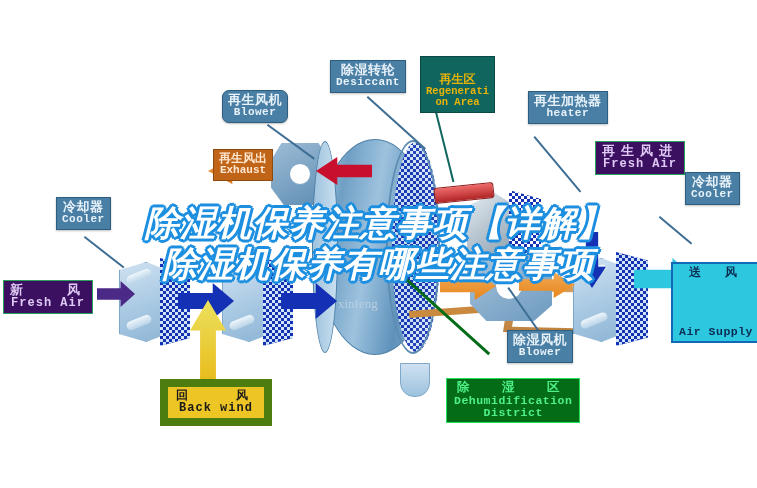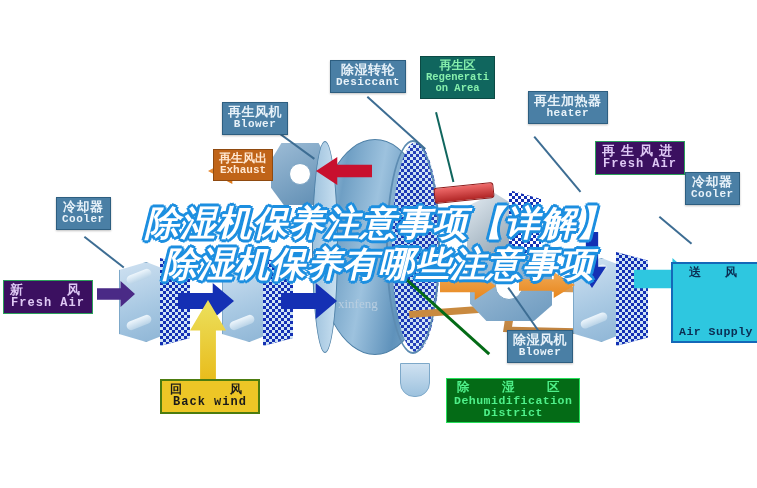--- a/index.html
+++ b/index.html
@@ -45,22 +45,22 @@
     padding: 2px 5px 3px 5px;
     box-shadow: 0 1px 2px rgba(0,0,0,.25);
   }
   .lbl-blue .cn { font-size: 13px; letter-spacing: .5px; }
   .lbl-blue .en { font-size: 11px; letter-spacing: .5px; }
 
   
   .lbl-teal {
     background: #10665e;
     border: 1px solid #0b4a44;
-    color: #86efac;
-    padding: 2px 5px 3px 5px;
+    color: #eab308;
+    padding: 16px 5px 3px 5px;
   }
   .lbl-teal .cn { font-size: 12px; }
   .lbl-teal .en { font-size: 10.5px; }
 
   
   .lbl-purple {
     background: #3b1060;
     border: 1px solid #2ba05a;
     color: #dfc9f5;
     padding: 2px 6px 3px 6px;
@@ -75,21 +75,21 @@
     color: #ffe8d2;
     padding: 2px 5px 3px 5px;
     margin-left: 47px;
   }
   .lbl-orange .cn { font-size: 12px; }
   .lbl-orange .en { font-size: 11px; }
 
   
   .lbl-yellow {
     background: #edc626;
-    border: 2px solid #4d7c0f;
+    border: 8px solid #4d7c0f;
     color: #1a1a1a;
     padding: 2px 8px 3px 8px;
   }
   .lbl-yellow .cn { font-size: 12px; letter-spacing: 8px; }
   .lbl-yellow .en { font-size: 12px; letter-spacing: 1px; }
 
   
   .lbl-green {
     background: #046b16;
     border: 1px solid #25e05a;
@@ -284,21 +284,21 @@
   <div class="leader" style="left:85px; top:236px; width:50px; height:2px; transform:rotate(38deg);"></div>
   <div class="leader" style="left:660px; top:216px; width:42px; height:2px; transform:rotate(40deg);"></div>
   <div class="leader" style="left:509px; top:287px; width:60px; height:2px; transform:rotate(55deg);"></div>
   <div class="leader leader-green" style="left:407px; top:278px; width:112px; height:3px; transform:rotate(42deg);"></div>
 
   <div class="label lbl-blue" style="left:298px; top:60px;margin-left:32px;">
     <span class="cn">除湿转轮</span>
     <span class="en">Desiccant</span>
   </div>
 
-  <div class="label lbl-blue" style="left:222px; top:102px;">
+  <div class="label lbl-blue" style="left:222px; top:90px;border-radius:7px;">
     <span class="cn">再生风机</span>
     <span class="en">Blower</span>
   </div>
 
   <div class="label lbl-teal" style="left:420px; top:56px;">
     <span class="cn">再生区</span>
     <span class="en">Regenerati</span>
     <span class="en">on Area</span>
   </div>
 

